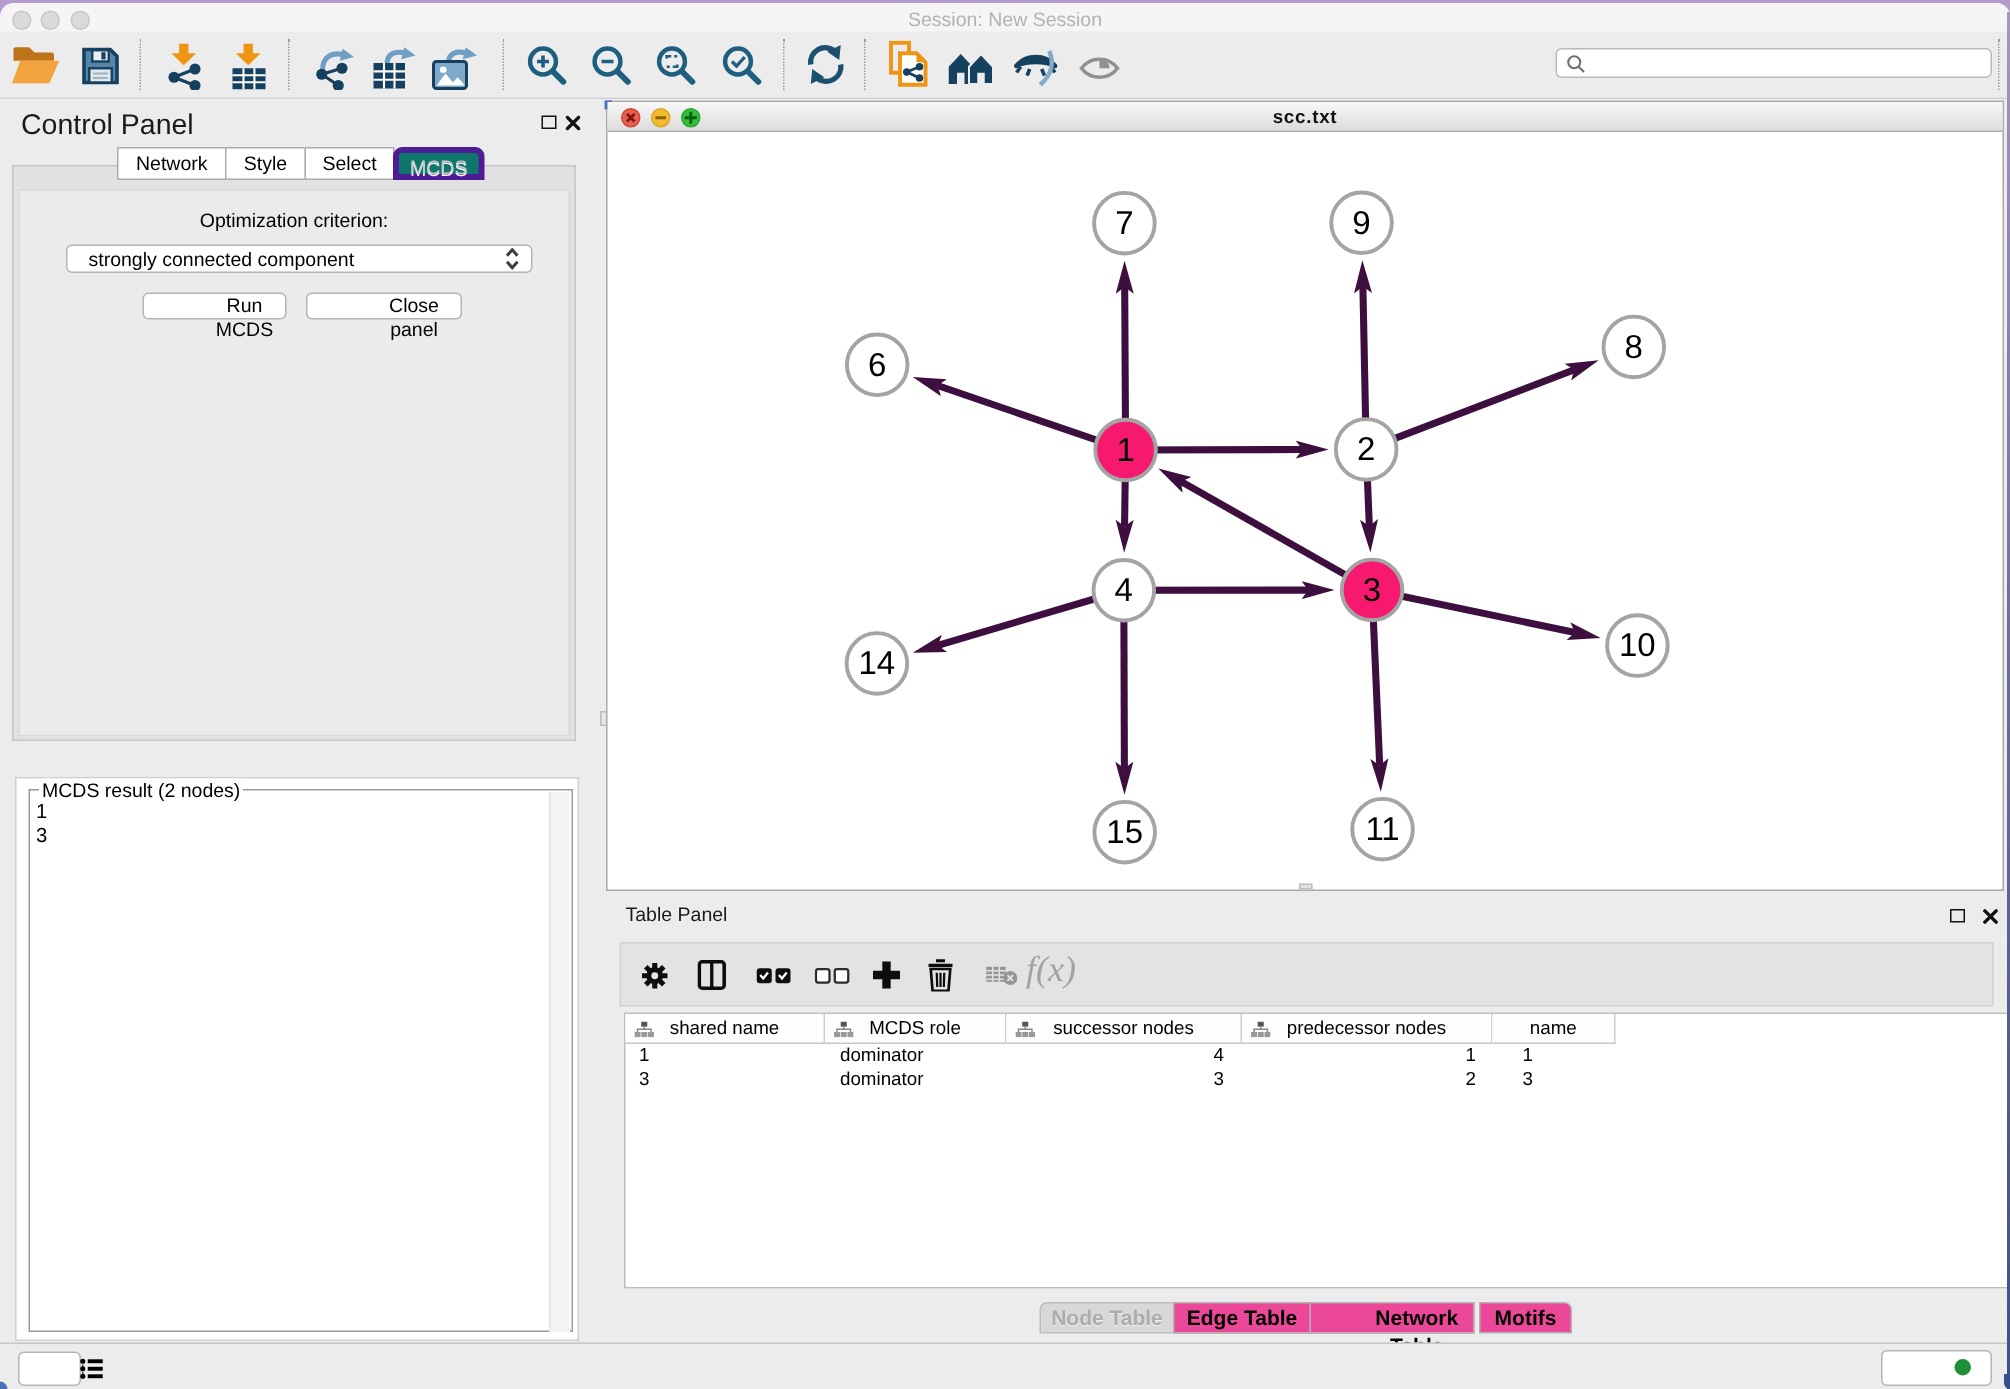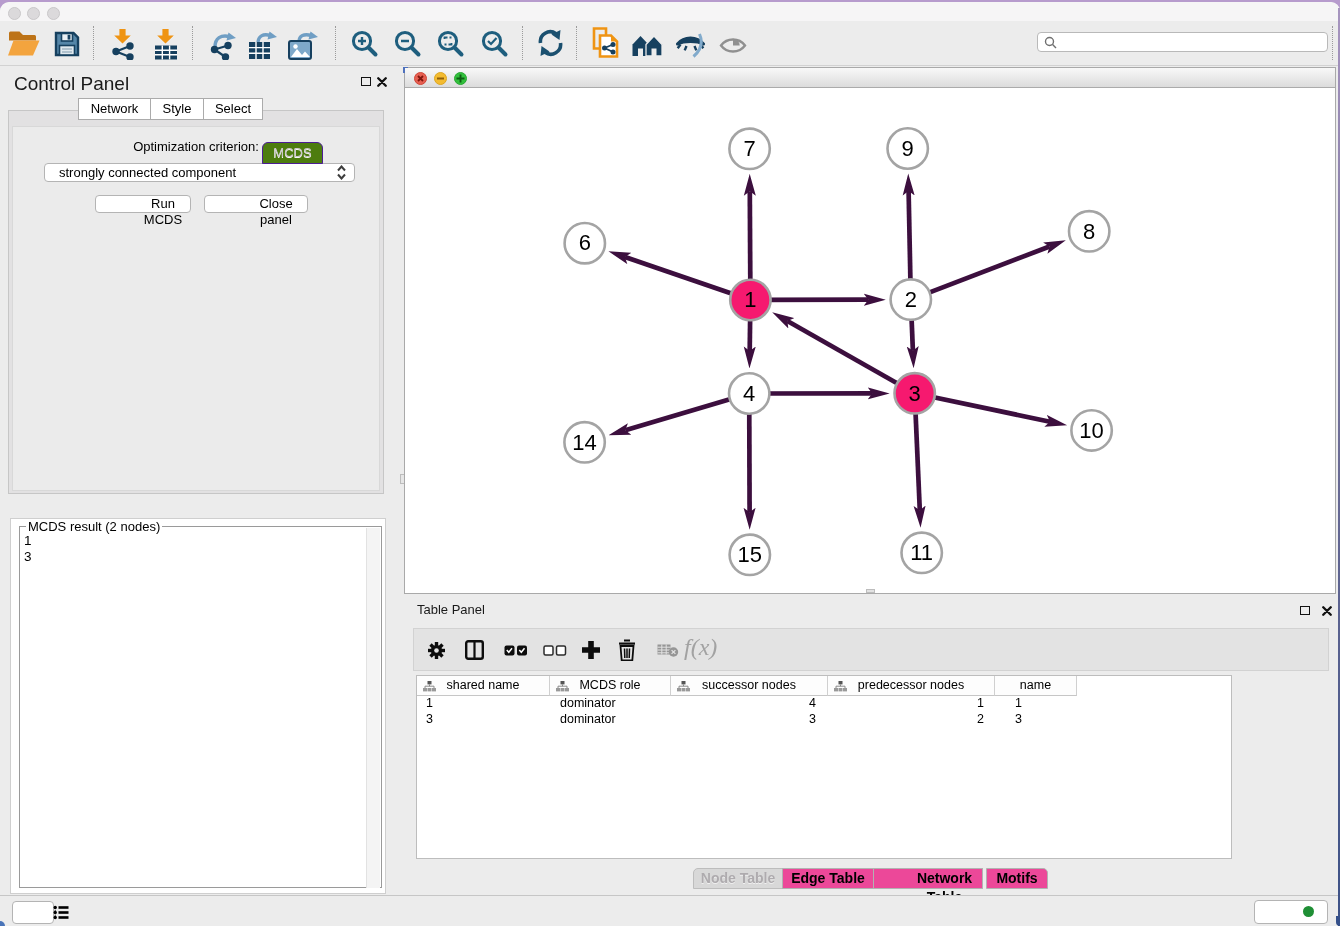--- a/index.html
+++ b/index.html
@@ -13,52 +13,53 @@
 
 #toolbar { position:absolute; left:0; top:19px; width:1340px; height:45px; background:#ececec; border-bottom:1px solid #d2d2d2; }
 .sep { position:absolute; top:5px; height:34px; width:0; border-left:1px dotted #9b9b9b; }
 .ico { position:absolute; }
 #search { position:absolute; left:1037px; top:11px; width:291px; height:20px; background:#fff; border:1px solid #b9b9b9; border-radius:4px; }
 
 #cpanel { position:absolute; left:0; top:66px; width:392px; height:827px; background:#ececec; }
 #cp-title { position:absolute; left:14px; top:5px; font-size:19px; color:#1a1a1a; }
 .tabs { position:absolute; height:22px; z-index:5; }
 .tab { position:absolute; top:0; height:22px; background:#fff; border:1px solid #ababab; font-size:13px; color:#000; text-align:center; line-height:20px; }
-.tabsel { background:#4d7c0f; border:1px solid #4c1d95; border-radius:6px 6px 0 0; color:#cbc8cb; text-shadow:0 1px 0 #f8f8f8;margin-top:44px; }
+.tabsel { background:#0f766e; border:4px solid #4c1d95; border-radius:6px 6px 0 0; color:#cbc8cb; text-shadow:0 1px 0 #f8f8f8; }
 #cp-outer { position:absolute; left:8px; top:42px; width:376px; height:384px; background:#e2e1e2; border:1px solid #c6c6c6; }
 #cp-inner { position:absolute; left:3px; top:15px; width:368px; height:365px; background:#ebebeb; border:1px solid #d8d8d8; }
 #opt-label { position:absolute; left:0; top:71px; width:392px; text-align:center; font-size:13px; color:#000; }
 #opt-select { position:absolute; left:44px; top:95px; width:311px; height:19px; background:#fff; border:1px solid #b4b4b4; border-radius:4px; font-size:13px; line-height:17px; padding-left:14px; color:#000; }
 .btn { position:absolute; height:18px; background:#fff; border:1px solid #b4b4b4; border-radius:4px; font-size:13px; text-align:center; line-height:16px; color:#000;padding-left:40px; }
 #results { position:absolute; left:10px; top:450px; width:376px; height:376px; background:#fff; border:1px solid #cfcfcf; }
 #fieldset { position:absolute; left:8px; top:7px; width:363px; height:362px; border:1px solid #9a9a9a; }
 #fs-legend { position:absolute; left:6px; top:-8px; background:#fff; padding:0 2px; font-size:13px; color:#000; }
 
 #netwin { position:absolute; left:404px; top:65px; width:932px; height:527px; background:#fff; border:1px solid #a9a9a9; }
 #net-tbar { position:absolute; left:0; top:0; width:930px; height:20px; background:linear-gradient(#f8f8f8,#dcdcdc); border-bottom:1px solid #ababab; }
 #net-title { position:absolute; left:0; top:3px; width:930px; text-align:center; font-size:12.5px; font-weight:bold; color:#111; letter-spacing:.5px; }
 .wtl { position:absolute; top:3.5px; width:13px; height:13px; border-radius:50%; } .wtl svg { display:block; }
 
 #tpanel { position:absolute; left:404px; top:595px; width:936px; height:298px; background:#ececec; }
 #tp-title { position:absolute; left:13px; top:5px; font-size:13px; color:#1a1a1a; }
 #tp-toolbar { position:absolute; left:9px; top:31px; width:916px; height:43px; background:#e3e3e3; border:1px solid #d2d2d2; }
-#ttable { position:absolute; left:12px; top:78px; width:816px; height:184px; background:#fff; border:1px solid #bdbdbd; }
+#ttable { position:absolute; left:12px; top:78px; width:923px; height:184px; background:#fff; border:1px solid #bdbdbd; }
 .th { position:absolute; top:0; height:20px; background:#fdfdfd; border-right:1px solid #d0d0d0; border-bottom:1px solid #c6c6c6; font-size:12.5px; text-align:center; line-height:19px; color:#000; }
 .td { position:absolute; font-size:12.5px; color:#000; height:16px; line-height:16px; }
 .btab { position:absolute; top:0; height:21px; background:#ec4899; border:1px solid #b2b2b2; font-size:14px; font-weight:700; text-align:center; line-height:19px; color:#000; }
 
 #statusbar { position:absolute; left:0; top:893px; width:1340px; height:33px; background:#ececec; border-top:1px solid #c6c6c6; }
 </style>
 </head>
 <body>
 <div id="win">
   <div id="titlebar">
     <div class="tl" style="left:8px;"></div>
     <div class="tl" style="left:27px;"></div>
     <div class="tl" style="left:47px;"></div>
+    <div id="title-text">Session: New Session</div>
   </div>
   <div id="toolbar">
     <svg class="ico" style="left:7px;top:9px" width="33" height="27" viewBox="0 0 33 27">
       <path d="M2 22 V3 a1.5 1.5 0 0 1 1.5-1.5 h9 l3.5 3.5 h11.5 a1.5 1.5 0 0 1 1.5 1.5 v4 H2z" fill="#bd7317"></path>
       <path d="M1 25.5 L6.5 10.5 h26 L26 25.5 z" fill="#f3a43e"></path>
     </svg>
     <svg class="ico" style="left:54px;top:10px" width="26" height="26" viewBox="0 0 26 26">
       <path d="M2 2 h17.5 l4.5 4.5 V24 H2 z" fill="#5586a8" stroke="#16405f" stroke-width="2.4"></path>
       <rect x="7.5" y="2.5" width="11" height="7.5" fill="#e9eff3" stroke="#16405f" stroke-width="1.6"></rect>
       <rect x="13.6" y="3.8" width="2.8" height="4.8" fill="#16405f"></rect>
@@ -217,20 +218,21 @@
       <div class="wtl" style="left:29px; background:#f3bb30; border:1px solid #dda621;">
           <svg width="11" height="11" viewBox="0 0 11 11">
             <line x1="2" y1="5.5" x2="9" y2="5.5" stroke="#8f5f08" stroke-width="1.9"></line>
           </svg>
         </div>
       <div class="wtl" style="left:49px; background:#32c03c; border:1px solid #28a733;">
           <svg width="11" height="11" viewBox="0 0 11 11">
             <path d="M5.5 1.5 V9.5 M1.5 5.5 H9.5" stroke="#0d5e12" stroke-width="1.9"></path>
           </svg>
         </div>
+      <div id="net-title">scc.txt</div>
     </div>
     <svg style="position:absolute;left:0;top:20px" width="930" height="505" viewBox="1 0 930 505">
       <defs>
         <marker id="ah" markerUnits="userSpaceOnUse" markerWidth="22" markerHeight="13" viewBox="0 0 22 13" refX="4.5" refY="6.5" orient="auto">
           <path d="M0 0.5 L22 6.5 L0 12.5 L4.5 6.5 Z" fill="#3c0f3e"></path>
         </marker>
       </defs>
       <g stroke="#3c0f3e" stroke-width="4.7">
         <line x1="346.4" y1="212.0" x2="345.8" y2="103.3" marker-end="url(#ah)"></line>
         <line x1="346.4" y1="212.0" x2="221.0" y2="169.0" marker-end="url(#ah)"></line>

